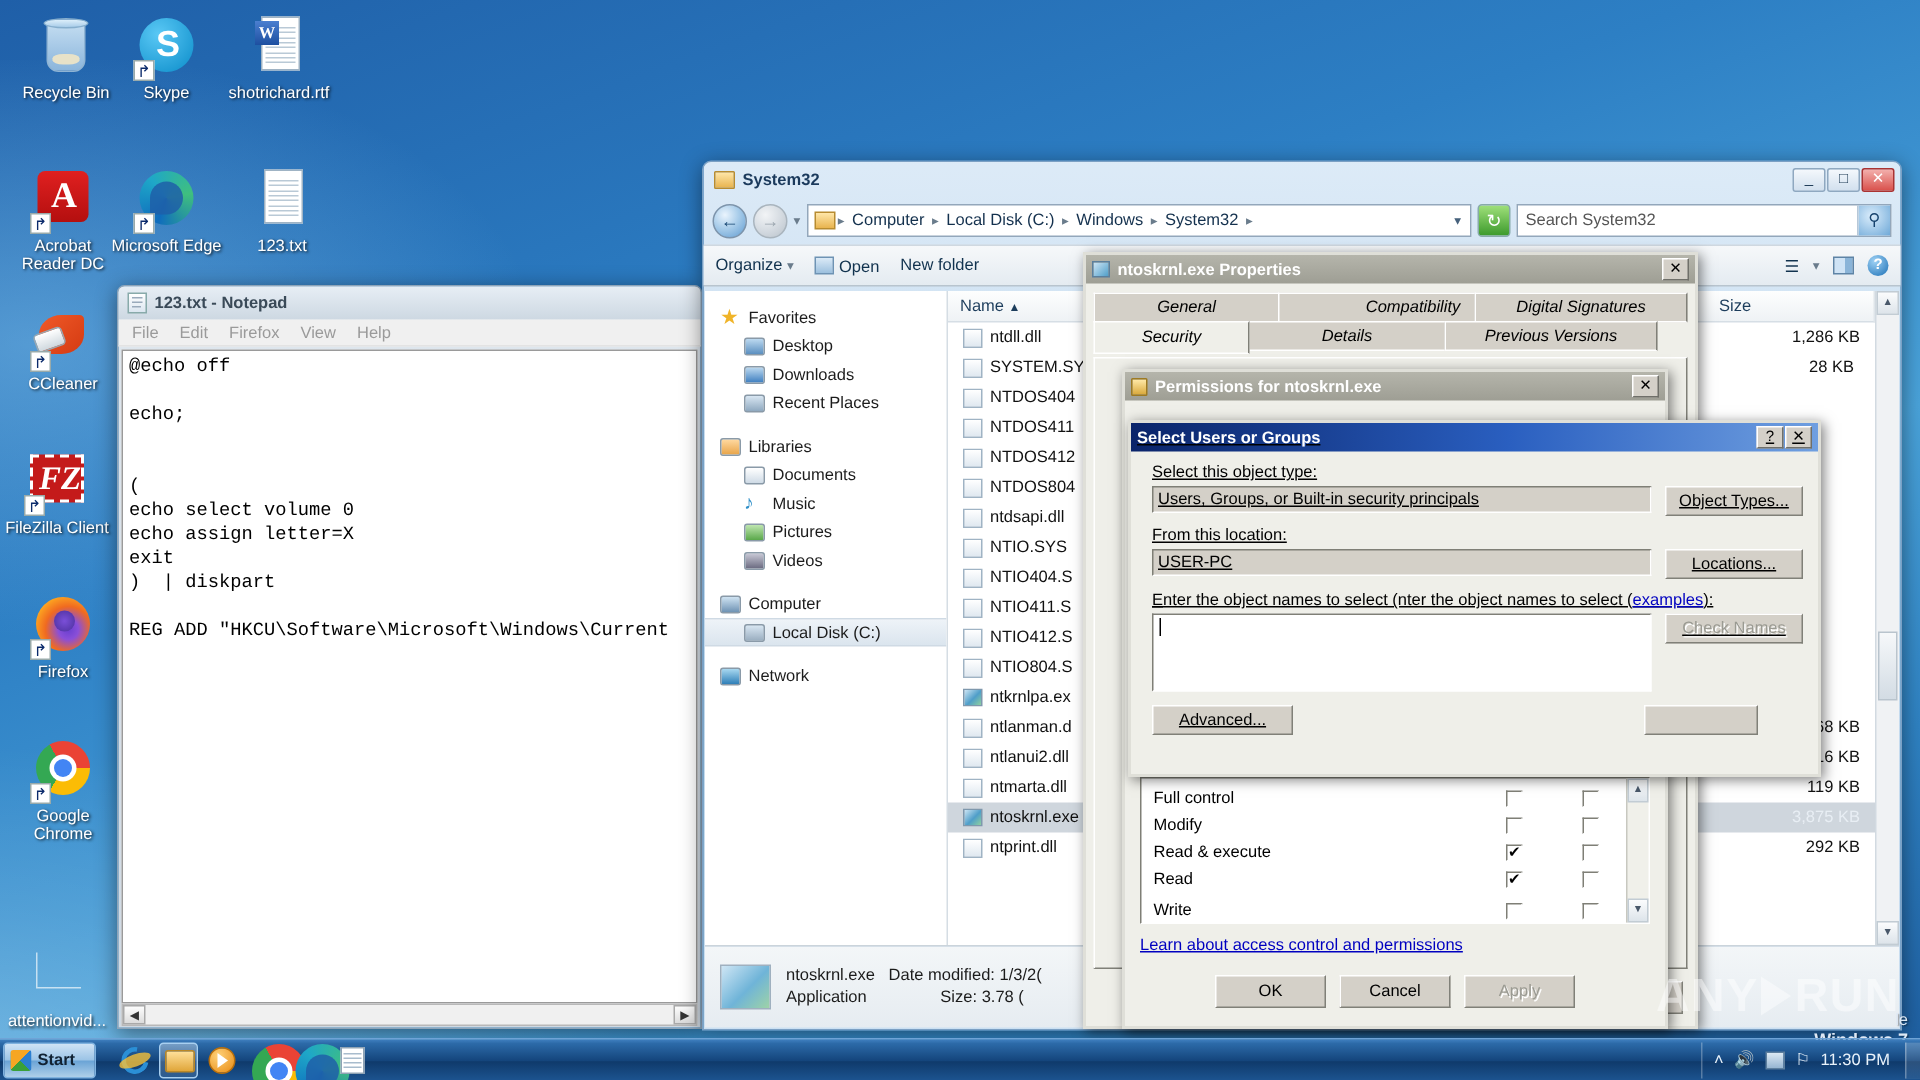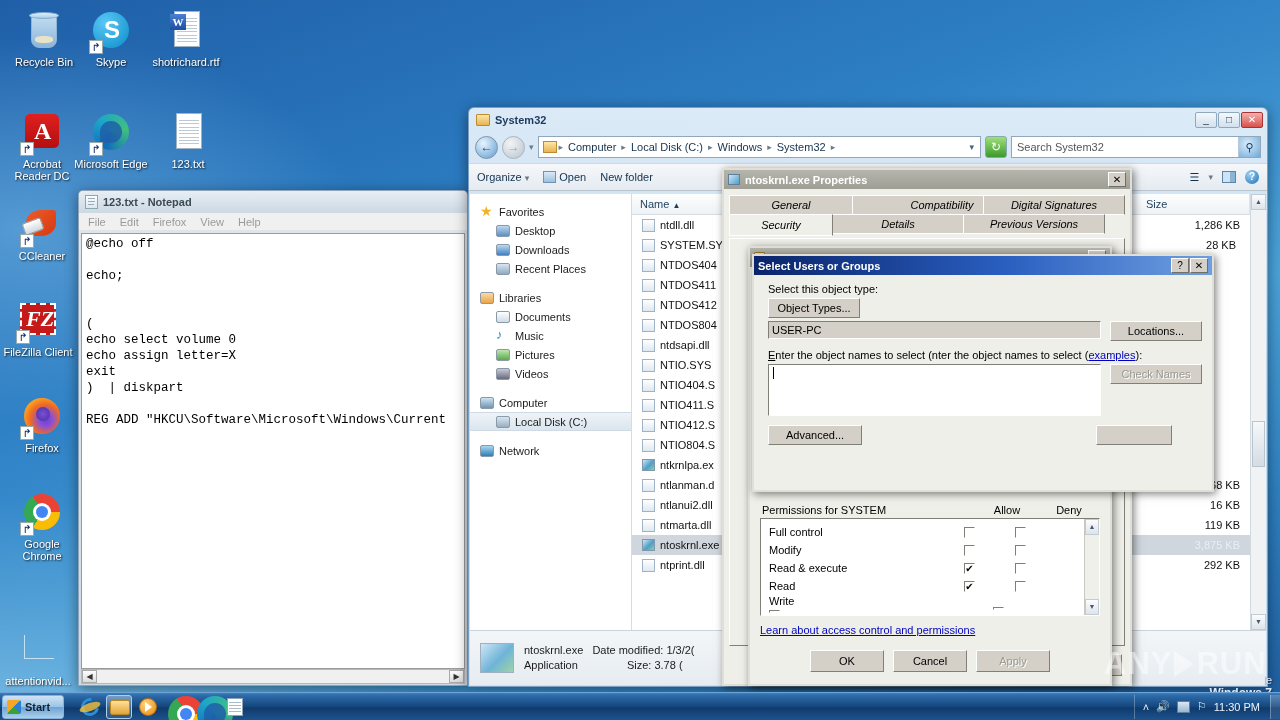--- a/index.html
+++ b/index.html
@@ -107,40 +107,40 @@
   .dlg .dtb .dt{ font-size:11px; font-weight:bold; }
   .dtb-gray{ background:linear-gradient(180deg,#b5b5ab,#9e9e94); color:#fff;}
   .dtb-blue{ background:linear-gradient(90deg,#0a246a 0%, #2a5fc0 55%, #6f9fe0 100%); color:#fff;}
   .dlgbtn{ min-width:18px; height:15px; border:1px solid; border-color:#fff #6f6f69 #6f6f69 #fff;
            background:#d4d0c8; font-size:10px; text-align:center; line-height:13px; color:#000;}
   .btn{ background:#d4d0c8; border:1px solid; border-color:#fff #808078 #808078 #fff;
         font-size:11px; color:#000; text-align:center; }
   .btn.dis{ color:#9a9a92; text-shadow:1px 1px 0 #fff; }
   .field{ background:#d4d0c8; border:1px solid; border-color:#7f7f76 #fff #fff #7f7f76;
           font-size:11px; padding:2px 3px; color:#000;}
-  .wfield{ background:#fff; border:1px solid; border-color:#7f7f76 #fff #fff #7f7f76;gap:40px; }
+  .wfield{ background:#fff; border:1px solid; border-color:#7f7f76 #fff #fff #7f7f76; }
   .lnk{ color:#0000c0; text-decoration:underline; font-size:11px; }
   .cbx{ width:11px;height:11px; background:#fff; border:1px solid; border-color:#7f7f76 #fff #fff #7f7f76;
         display:inline-block; text-align:center; line-height:10px; font-size:10px; color:#000;}
 
   
   #propdlg{ left:722px; top:168px; width:410px; height:518px; }
   .tabstrip{ padding:6px 5px 0 5px; }
   .trow{ display:flex;font-style:italic; }
   .tab{ height:20px; line-height:19px; text-align:center; font-size:11px;
         background:#d4d0c8; border:1px solid; border-color:#fff #808078 #fff #fff; margin-right:-1px;}
   .tab.active{ background:#efefe9; height:22px; line-height:21px; position:relative; z-index:3;}
   .tabpane{ position:absolute; left:5px; right:5px; top:68px; bottom:38px; background:#efefe9;
             border:1px solid; border-color:#fff #808078 #808078 #fff;}
   .propfoot{ position:absolute; right:8px; bottom:8px; display:flex; gap:6px;}
 
   
   #permdlg{ left:748px; top:246px; width:364px; height:440px; }
   
-  #seldlg{ left:752px; top:254px; width:462px; height:238px;}
+  #seldlg{ left:752px; top:280px; width:462px; height:238px;text-decoration:underline;}
   .watermark{ position:absolute; right:6px; bottom:30px; width:170px; height:52px; opacity:.55; pointer-events:none;}
   .wm-txt{ font-family:"Liberation Sans", sans-serif; font-weight:bold; font-size:31px; color:rgba(255,255,255,.85);
            letter-spacing:1px; line-height:52px;}
   .w7mark{ position:absolute; right:8px; bottom:8px; text-align:right; color:#dfe9f5; text-shadow:1px 1px 1px rgba(0,0,0,.4);}
   .w7mark .l1{ font-size:11px;} .w7mark .l2{ font-size:12px; font-weight:bold;} .w7mark .l3{ font-size:11px;}
 
   
   .taskbar{ position:absolute; left:0; bottom:0; width:1280px; height:28px;
      background:linear-gradient(180deg,#3f7fbf 0%, #2c6aa8 10%, #14457c 52%, #0f3a6b 55%, #1c538f 100%);
      border-top:1px solid #6fa3d6; display:flex; align-items:center; }
@@ -683,21 +683,21 @@
           <div style="display: flex; align-items: center; height: 18px; font-size: 11px;">
             <span>Read &amp; execute</span>
             <span class="cbx" style="margin-left: auto; margin-right: 40px;">✔</span>
             <span class="cbx" style="margin-right: 18px;"></span>
           </div>
           <div style="display: flex; align-items: center; height: 18px; font-size: 11px;">
             <span>Read</span>
             <span class="cbx" style="margin-left: auto; margin-right: 40px;">✔</span>
             <span class="cbx" style="margin-right: 18px;"></span>
           </div>
-          <div style="display: flex; align-items: flex-start; height: 18px; font-size: 11px; flex-direction: column;">
+          <div style="display: flex; align-items: flex-end; height: 18px; font-size: 11px;">
             <span>Write</span>
             <span class="cbx" style="margin-left: auto; margin-right: 40px;"></span>
             <span class="cbx" style="margin-right: 18px;"></span>
           </div>
         </div>
       <div style="width:15px;background:#f0f0ea;border-left:1px solid #c8c8c0;display:flex;flex-direction:column;">
         <div class="vsa">▲</div>
         <div style="flex:1;"></div>
         <div class="vsa">▼</div>
       </div>
@@ -716,23 +716,25 @@
     <span class="dt">Select Users or Groups</span>
     <div class="wbtns">
       <div class="dlgbtn">?</div>
       <div class="dlgbtn">✕</div>
     </div>
   </div>
 
   <div style="padding:8px 10px 0 14px;">
     <div style="font-size:11px;">Select this object type:</div>
     <div style="display:flex;gap:9px;margin-top:3px;align-items:flex-start;">
+      <div class="field" style="flex:1;height:18px;">Users, Groups, or Built-in security principals</div>
       <div class="btn" style="width:92px;height:20px;line-height:19px;">Object Types...</div>
     </div>
 
+    <div style="font-size:11px;margin-top:7px;">From this location:</div>
     <div style="display:flex;gap:9px;margin-top:3px;align-items:flex-start;">
       <div class="field" style="flex:1;height:18px;">USER-PC</div>
       <div class="btn" style="width:92px;height:20px;line-height:19px;">Locations...</div>
     </div>
 
     <div style="font-size:11px;margin-top:8px;">
       <span style="text-decoration:underline;">E</span><span id="nameslbl">nter the object names to select (nter the object names to select (<a class="lnk">examples</a>):</span>
     </div>
     <div style="display:flex;gap:9px;margin-top:3px;align-items:flex-start;">
       <div class="wfield" style="flex:1;height:52px;padding:2px 4px;">

